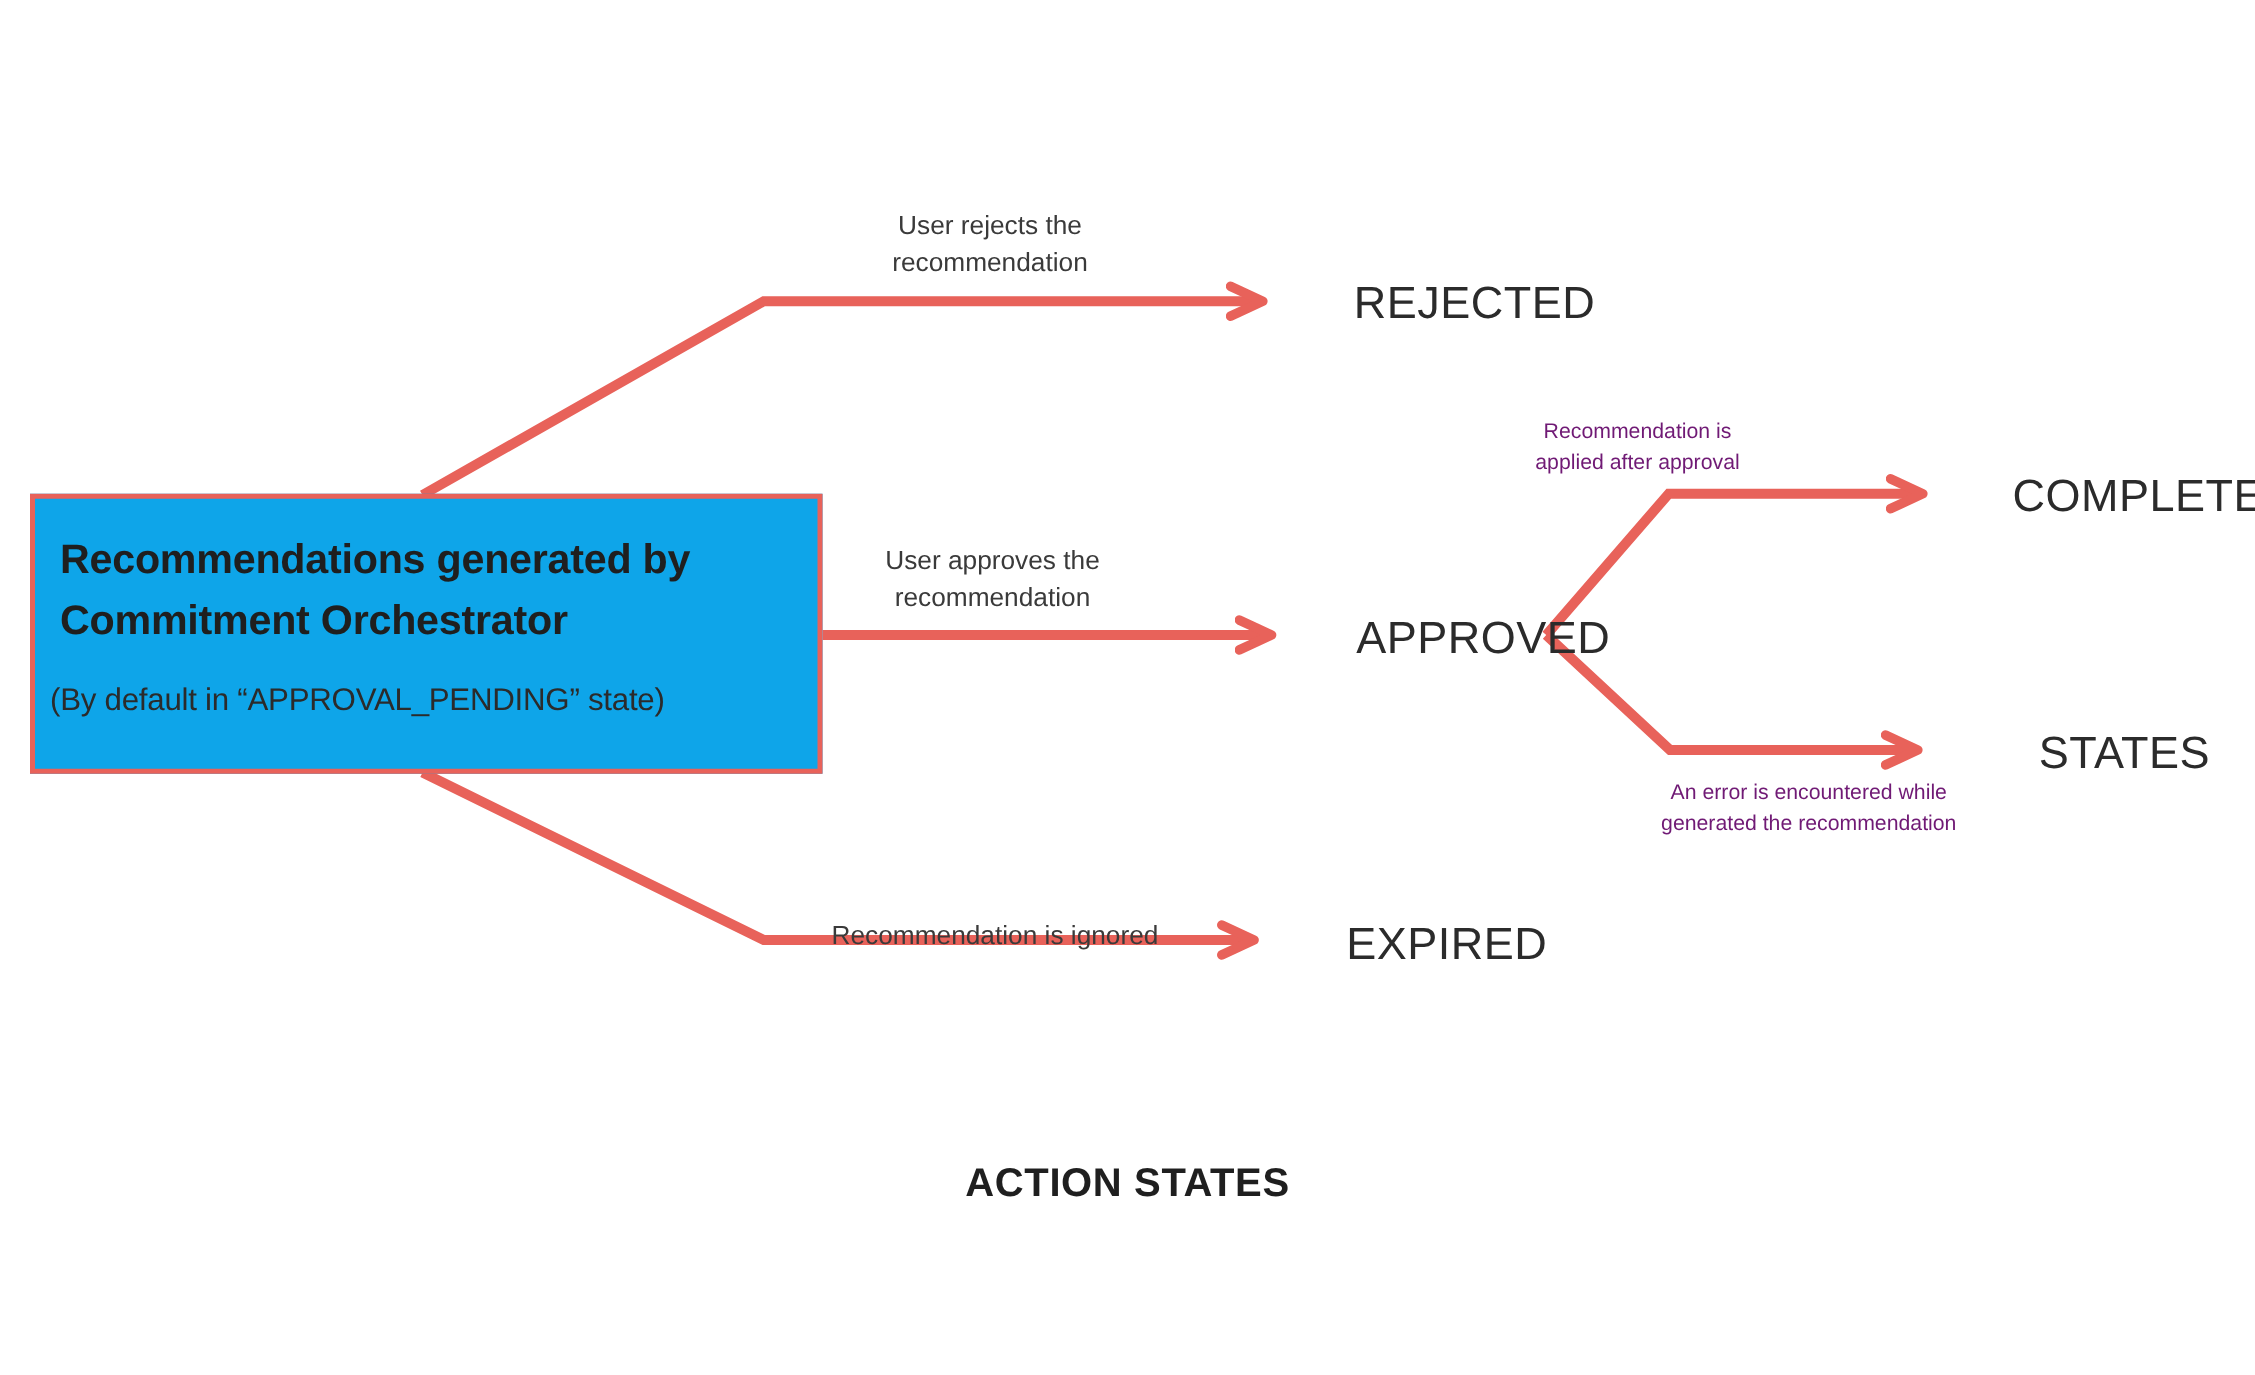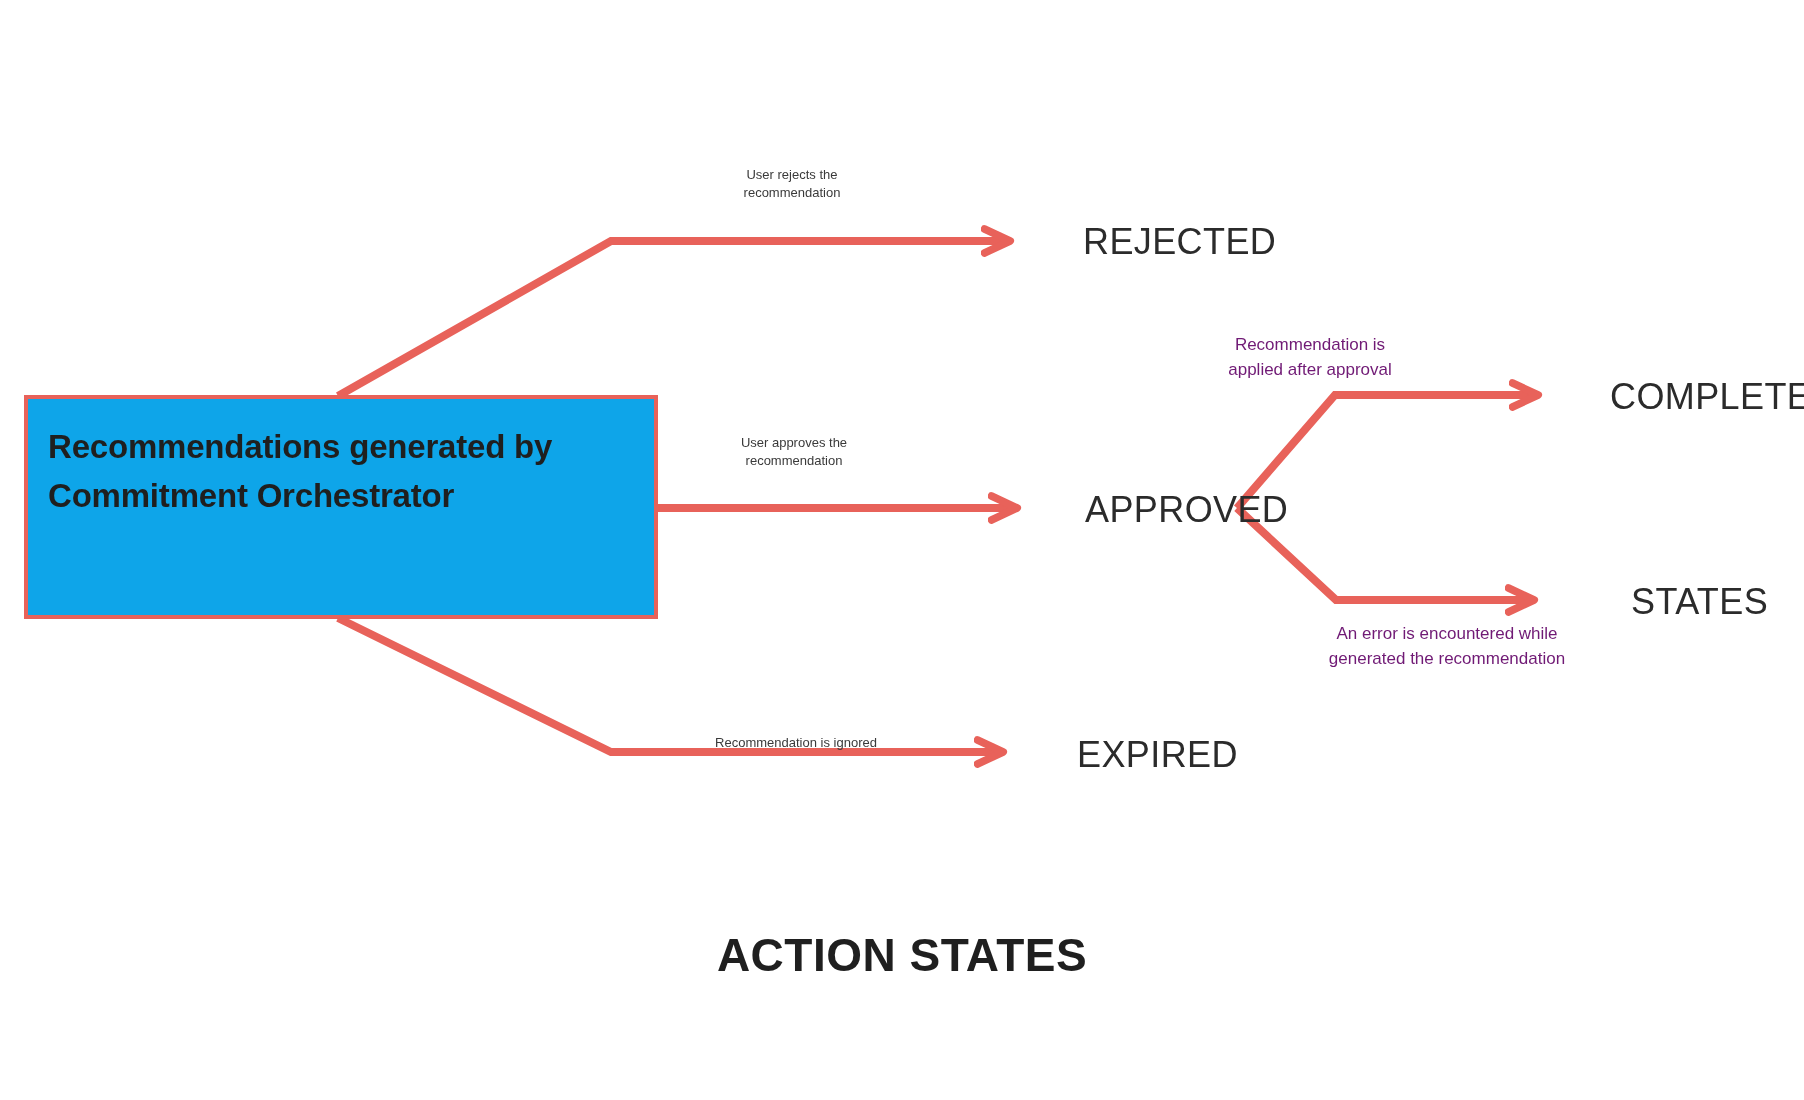--- a/index.html
+++ b/index.html
@@ -70,21 +70,21 @@
     letter-spacing: 0.4px;
     white-space: nowrap;
     line-height: 1;
     z-index: 2;
     margin-left: 43px;
   }
 
   
   .edge-label {
     position: absolute;
-    font-size: 13px;
+    font-size: 21px;
     font-weight: 400;
     color: #3a3a3a;
     text-align: center;
     line-height: 1.42;
     z-index: 2;
   }
   .edge-label.small {
     font-size: 17px;
     line-height: 1.45;
     color: #701a75;
@@ -93,21 +93,21 @@
     white-space: nowrap;
   }
 
   
   .diagram-title {
     position: absolute;
     left: 0;
     top: 928px;
     width: 1804px;
     text-align: center;
-    font-size: 46px;
+    font-size: 32px;
     font-weight: bold;
     letter-spacing: 0.5px;
     color: #1f1f1f;
   }
 </style>
 </head>
 <body>
 
 <div id="canvas">
 
@@ -124,20 +124,21 @@
 
     <path d="M 338 618 L 611 752 L 1002 752" fill="none" stroke="#e8625a" stroke-width="8" stroke-linecap="butt" stroke-linejoin="miter" marker-end="url(#arrowhead)"></path>
 
     <path d="M 1237 508 L 1335 395 L 1537 395" fill="none" stroke="#e8625a" stroke-width="8" stroke-linecap="butt" stroke-linejoin="miter" marker-end="url(#arrowhead)"></path>
 
     <path d="M 1237 508 L 1336 600 L 1533 600" fill="none" stroke="#e8625a" stroke-width="8" stroke-linecap="butt" stroke-linejoin="miter" marker-end="url(#arrowhead)"></path>
   </svg>
 
   <div class="source-box">
     <div class="source-title">Recommendations generated by Commitment Orchestrator</div>
+    <div class="source-sub">(By default in “APPROVAL_PENDING” state)</div>
   </div>
 
   <div class="edge-label" style="left:614px; top:166px; width:356px;">
     <div>User rejects the</div>
     <div>recommendation</div>
   </div>
 
   <div class="edge-label" style="left:616px; top:434px; width:356px;">
     <div>User approves the</div>
     <div>recommendation</div>

